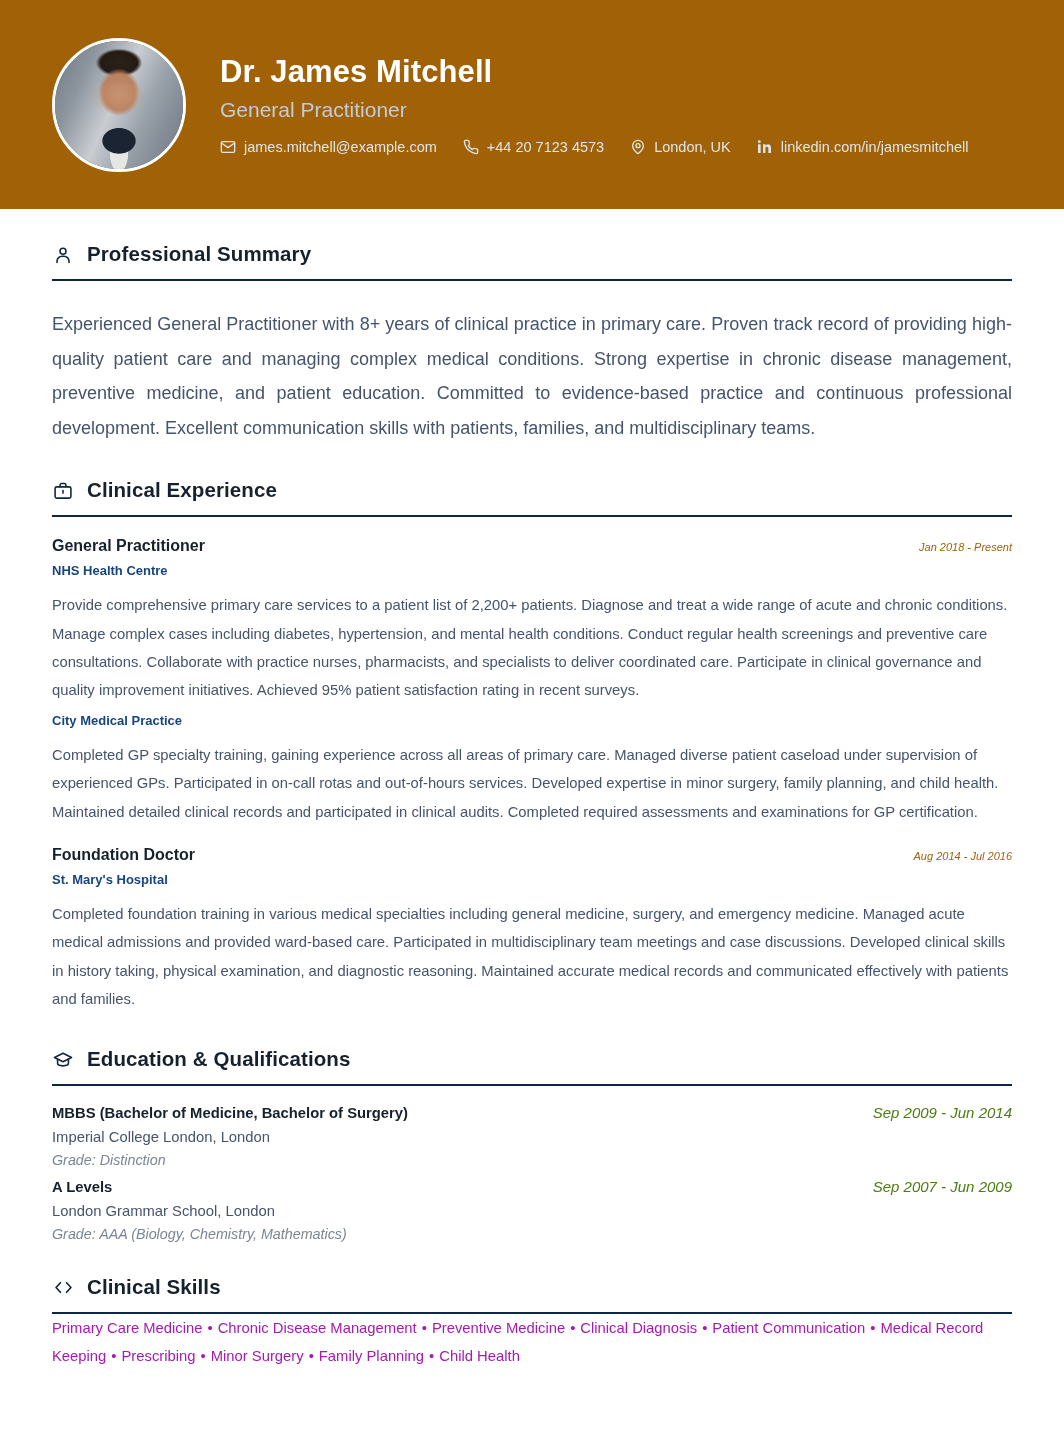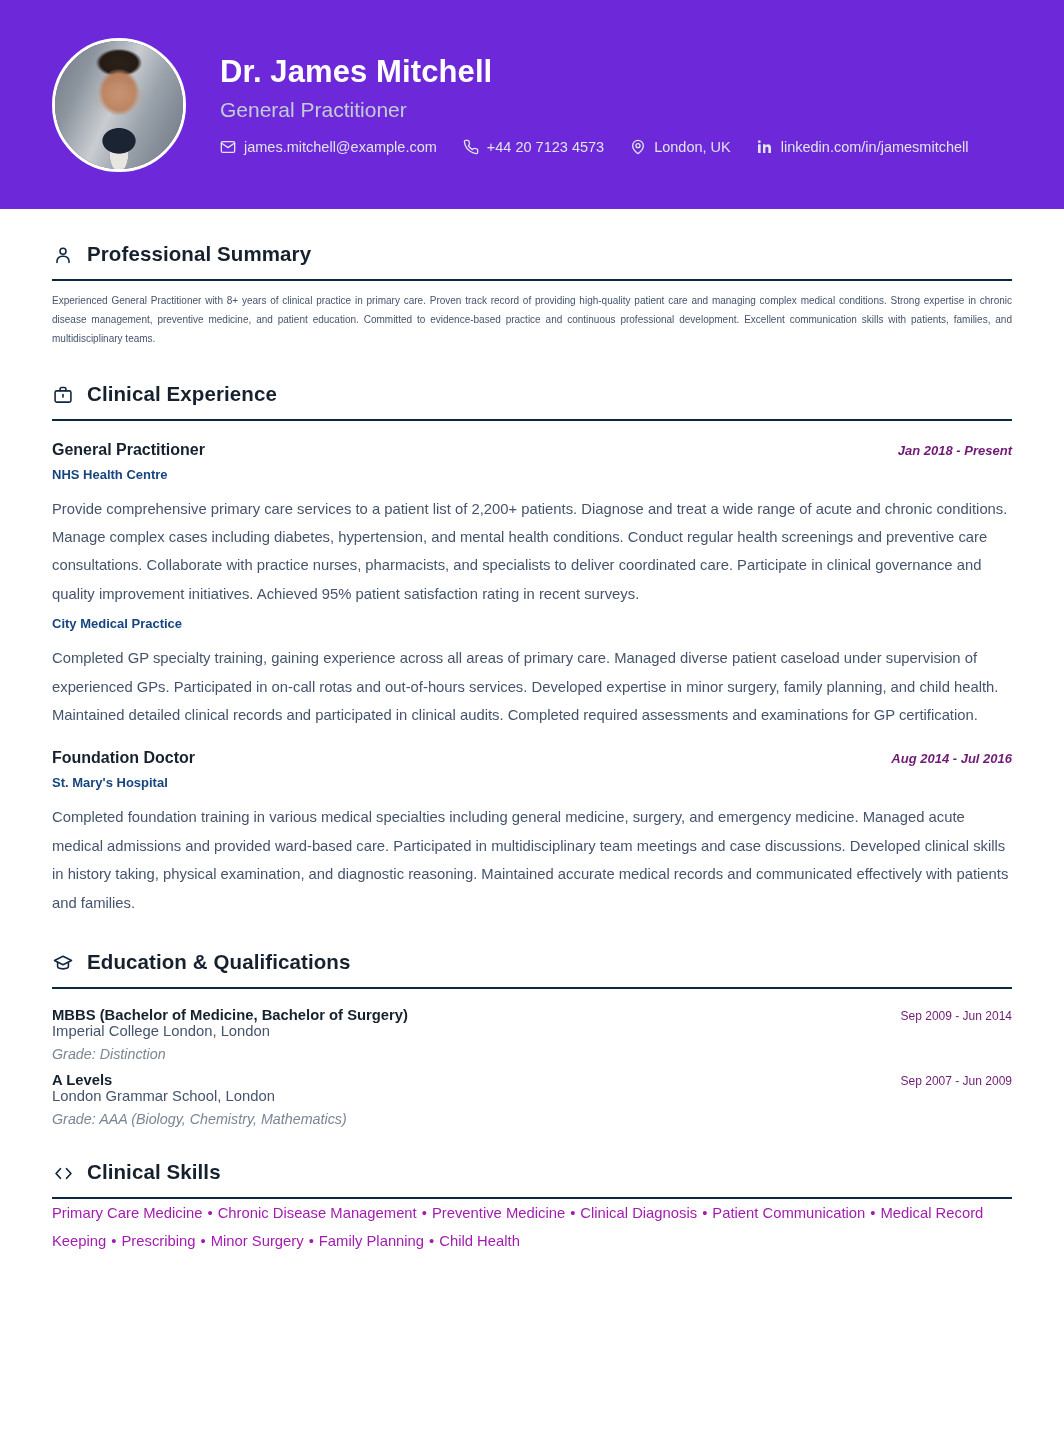--- a/index.html
+++ b/index.html
@@ -8,21 +8,21 @@
     background: #ffffff;
   }
   body {
     font-family: "Liberation Sans", sans-serif;
     color: #3d4c63;
     -webkit-font-smoothing: antialiased;
   }
 
   
   .header {
-    background: #6d28d9;
+    background: #a16207;
     padding: 30px 52px 30px 52px;
     display: flex;
     align-items: center;
     gap: 34px;
     height: 209px;
   }
   .avatar-wrap {
     width: 134px;
     height: 134px;
     border-radius: 50%;
@@ -106,47 +106,46 @@
     letter-spacing: .1px;
   }
   .section-rule {
     height: 2px;
     background: #0d2742;
     margin-top: 13px;
   }
 
   
   .summary {
-    font-size: 10px;
+    font-size: 18px;
     line-height: 1.92;
     color: #45546c;
     text-align: justify;
-    margin-top: 10px;
+    margin-top: 26px;
   }
 
   
   .job { margin-top: 20px; }
   .job.tight { margin-top: 0; }
   .job-row {
     display: flex;
     align-items: baseline;
     justify-content: space-between;
     gap: 16px;
   }
   .job-role {
     font-size: 16px;
     font-weight: bold;
     color: #16212e;
   }
   .job-date {
-    font-size: 13px;
+    font-size: 11px;
     font-style: italic;
-    color: #701a75;
+    color: #a16207;
     white-space: nowrap;
-    font-weight: bold;
   }
   .job-org {
     font-size: 13px;
     font-weight: bold;
     color: #17457e;
     margin-top: 8px;
   }
   .job-desc {
     font-size: 14.8px;
     line-height: 1.92;
@@ -162,27 +161,29 @@
     align-items: baseline;
     justify-content: space-between;
     gap: 5px;
   }
   .edu-degree {
     font-size: 14.8px;
     font-weight: bold;
     color: #16212e;
   }
   .edu-date {
-    font-size: 12px;
-    color: #701a75;
+    font-size: 15px;
+    font-style: italic;
+    color: #4d7c0f;
     white-space: nowrap;
   }
   .edu-school {
     font-size: 14.8px;
     color: #45546c;
+    margin-top: 8px;
   }
   .edu-grade {
     font-size: 14.3px;
     font-style: italic;
     color: #7b8694;
     margin-top: 7px;
   }
 
   
   .skills {

